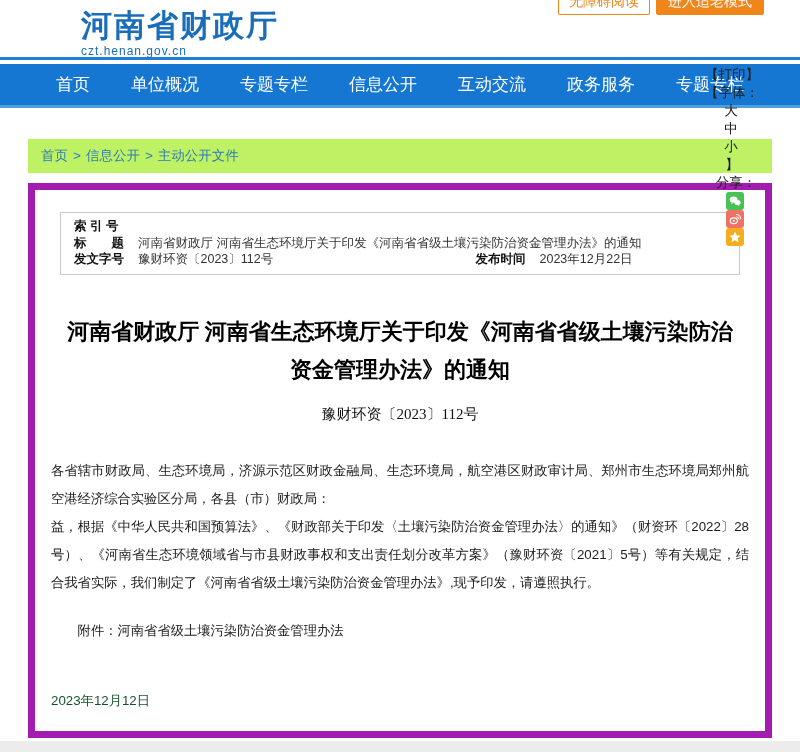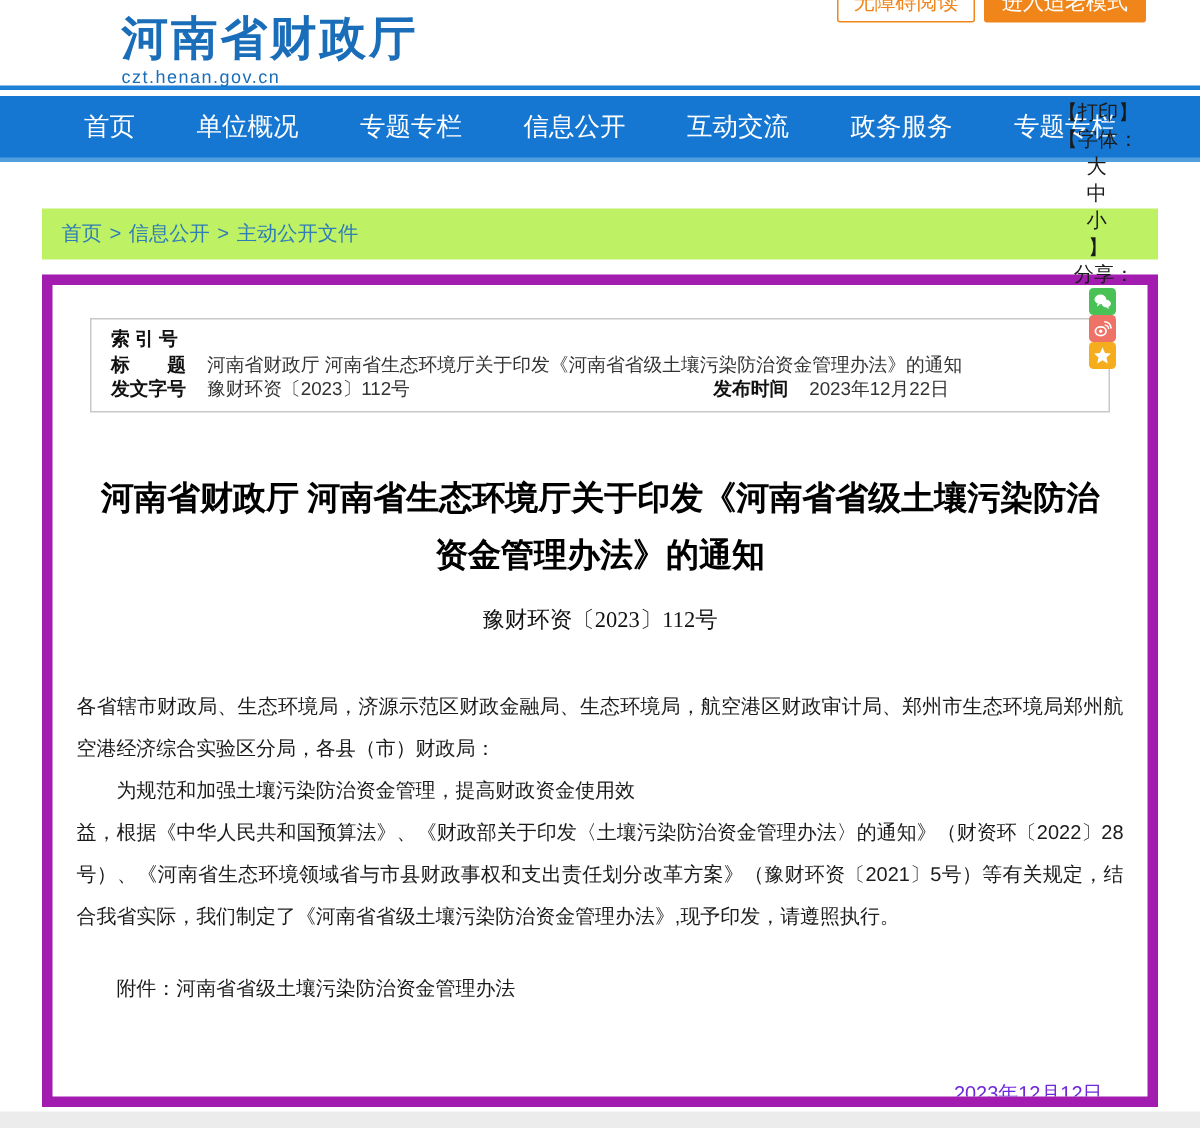--- a/index.html
+++ b/index.html
@@ -53,22 +53,22 @@
     font-size:22px; line-height:38px; color:#000;
     font-family:"Liberation Serif","DejaVu Serif",serif; }
   .art-docnum { margin-top:15px; text-align:center; font-size:15px; line-height:21px; color:#111;
     font-family:"Liberation Serif","DejaVu Serif",serif; }
 
   .art-body { margin-top:32px; font-size:13.3px; line-height:28px; color:#1b1b1b; text-align:justify; }
   .art-body p { margin:0; }
   .indent { text-indent:2em; }
   .attachment { margin-top:20px; font-size:13.3px; line-height:28px; color:#1b1b1b; text-indent:2em; }
   .attachment a { color:#1b1b1b; text-decoration:none; cursor:pointer; }
-  .sign-date { margin-top:42px; text-align:right; padding-right:14px;
-    font-size:13.3px; line-height:28px; color:#6d28d9; }
+  .sign-date { margin-top:42px; padding-right:14px;
+    font-size:13.3px; line-height:28px; color:#14532d; }
 
   .footer-strip { position:absolute; left:0; bottom:0; width:100%; height:11px; background:#ececec; }
 </style>
 </head>
 <body>
 
 <div class="header">
   <div class="logo">
     <div class="logo-name">河南省财政厅</div>
     <div class="logo-url">czt.henan.gov.cn</div>
@@ -138,21 +138,20 @@
       </span>
       <span class="meta-label">发布时间</span><span class="meta-val">2023年12月22日</span>
     </div>
   </div>
 
   <div class="art-title">河南省财政厅 河南省生态环境厅关于印发《河南省省级土壤污染防治资金管理办法》的通知</div>
   <div class="art-docnum">豫财环资〔2023〕112号</div>
 
   <div class="art-body">
     <p>各省辖市财政局、生态环境局，济源示范区财政金融局、生态环境局，航空港区财政审计局、郑州市生态环境局郑州航空港经济综合实验区分局，各县（市）财政局：</p>
-    <p class="indent">为规范和加强土壤污染防治资金管理，提高财政资金使用效</p>
     <p>益，根据《中华人民共和国预算法》、《财政部关于印发〈土壤污染防治资金管理办法〉的通知》（财资环〔2022〕28号）、《河南省生态环境领域省与市县财政事权和支出责任划分改革方案》（豫财环资〔2021〕5号）等有关规定，结合我省实际，我们制定了《河南省省级土壤污染防治资金管理办法》,现予印发，请遵照执行。</p>
   </div>
 
   <div class="attachment">
     <a>附件：河南省省级土壤污染防治资金管理办法</a>
   </div>
 
   <div class="sign-date">2023年12月12日</div>
 </div>
 

